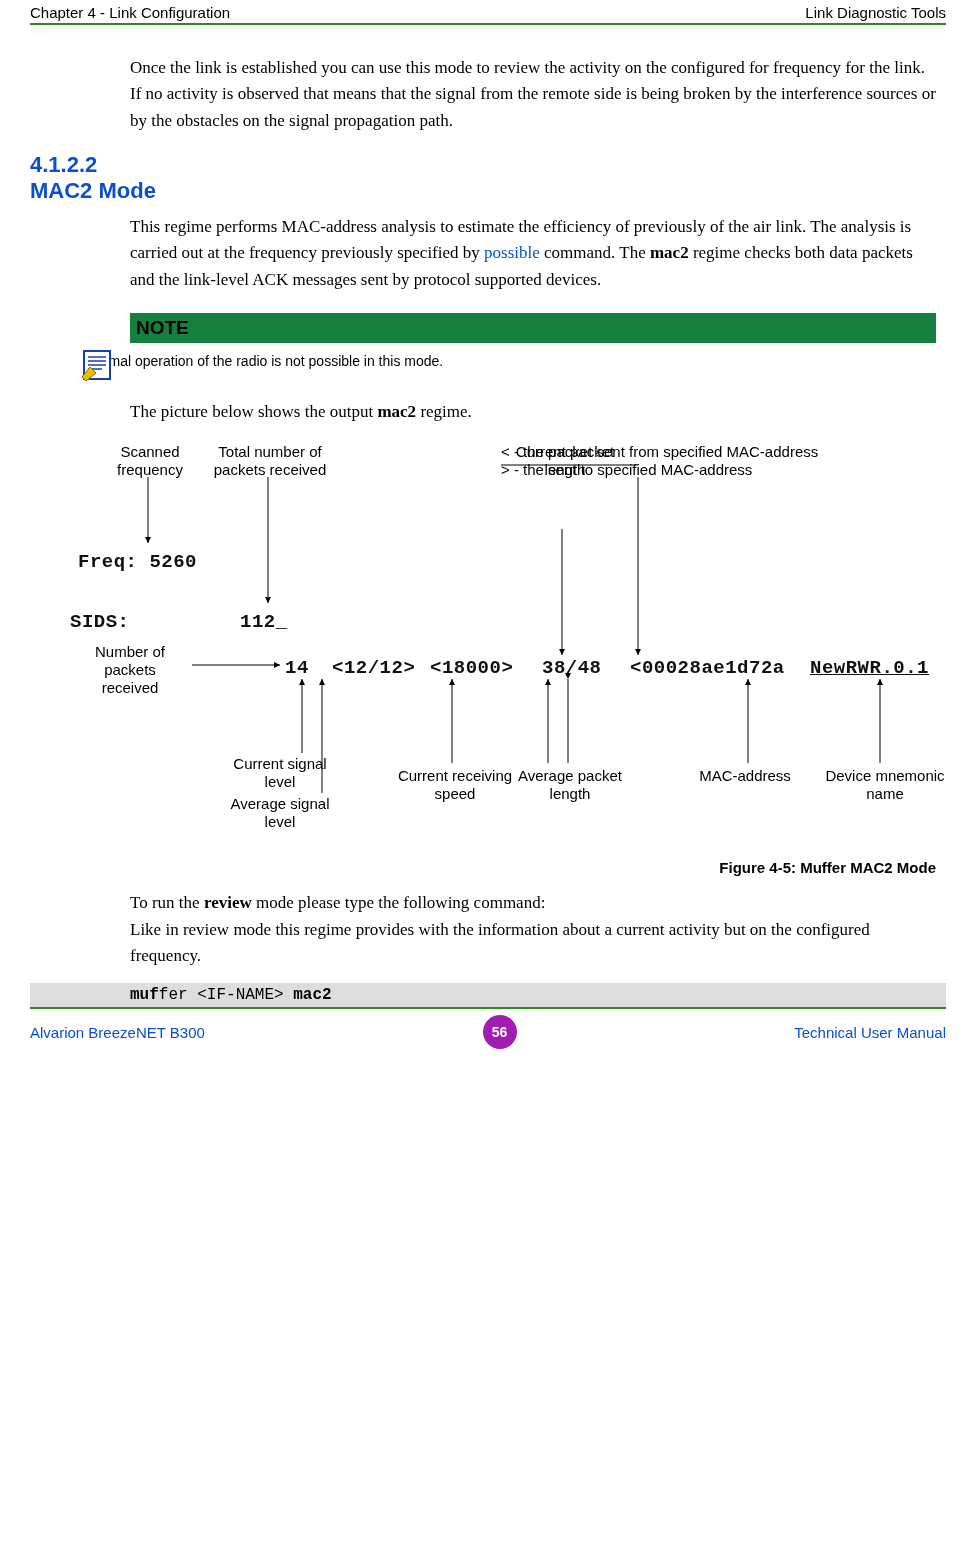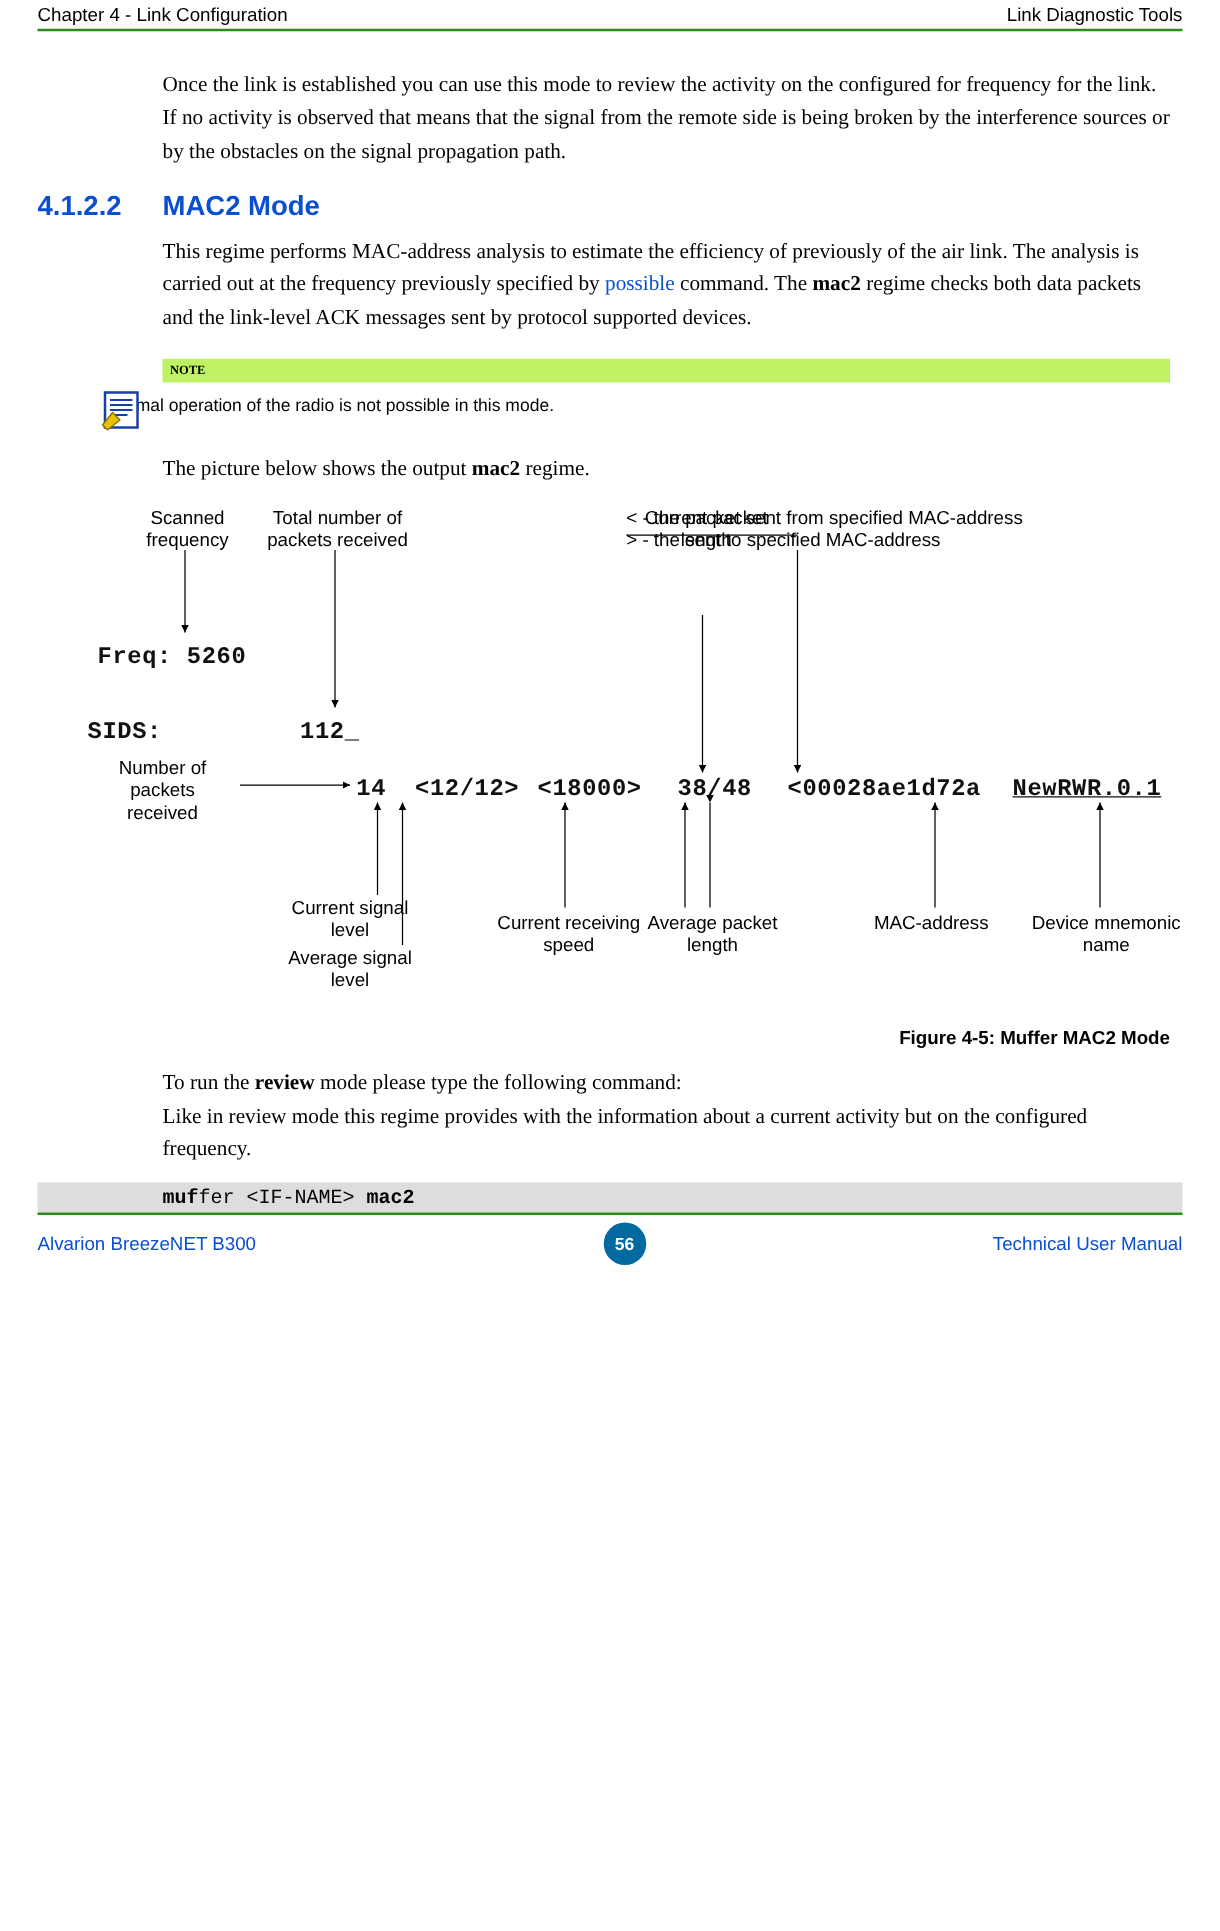--- a/index.html
+++ b/index.html
@@ -30,20 +30,21 @@
   }
   .content-block {
     margin-left: 100px;
     margin-right: 10px;
     line-height: 1.55;
     font-size: 17px;
   }
   .section-row {
     display: flex;
     margin: 18px 0 10px 0;
+    flex-direction: column;
   }
   .section-num {
     font-family: Arial, Helvetica, sans-serif;
     font-weight: bold;
     font-size: 22px;
     color: #0b4fd1;
     width: 100px;
     flex-shrink: 0;
   }
   .section-title {
@@ -52,24 +53,24 @@
     font-size: 22px;
     color: #0b4fd1;
   }
   .link-word { color: #0b4fd1; text-decoration: none; }
   .bold { font-weight: bold; }
   .note-box {
     margin: 20px 0 10px 100px;
     margin-right: 10px;
   }
   .note-head {
-    background: #bef264;
-    font-family: Liberation Serif, serif;
-    font-weight: bold;
-    font-size: 10px;
+    background: #15803d;
+    font-family: Liberation Sans, sans-serif;
+    font-weight: bold;
+    font-size: 19px;
     padding: 4px 6px;
   }
   .note-body-row {
     display: flex;
     align-items: flex-start;
     padding: 8px 0 18px 0;
   }
   .note-icon-cell {
     width: 0;
     margin-left: -50px;
@@ -141,21 +142,21 @@
   }
   .footer-row {
     display: flex;
     justify-content: space-between;
     align-items: center;
     font-family: Arial, Helvetica, sans-serif;
     font-size: 15px;
     color: #0b4fd1;
   }
   .page-badge {
-    background: #0369a1;
+    background: #a21caf;
     color: #fff;
     border-radius: 50%;
     width: 34px;
     height: 34px;
     display: flex;
     align-items: center;
     justify-content: center;
     font-size: 14px;
     font-weight: bold;
   }

